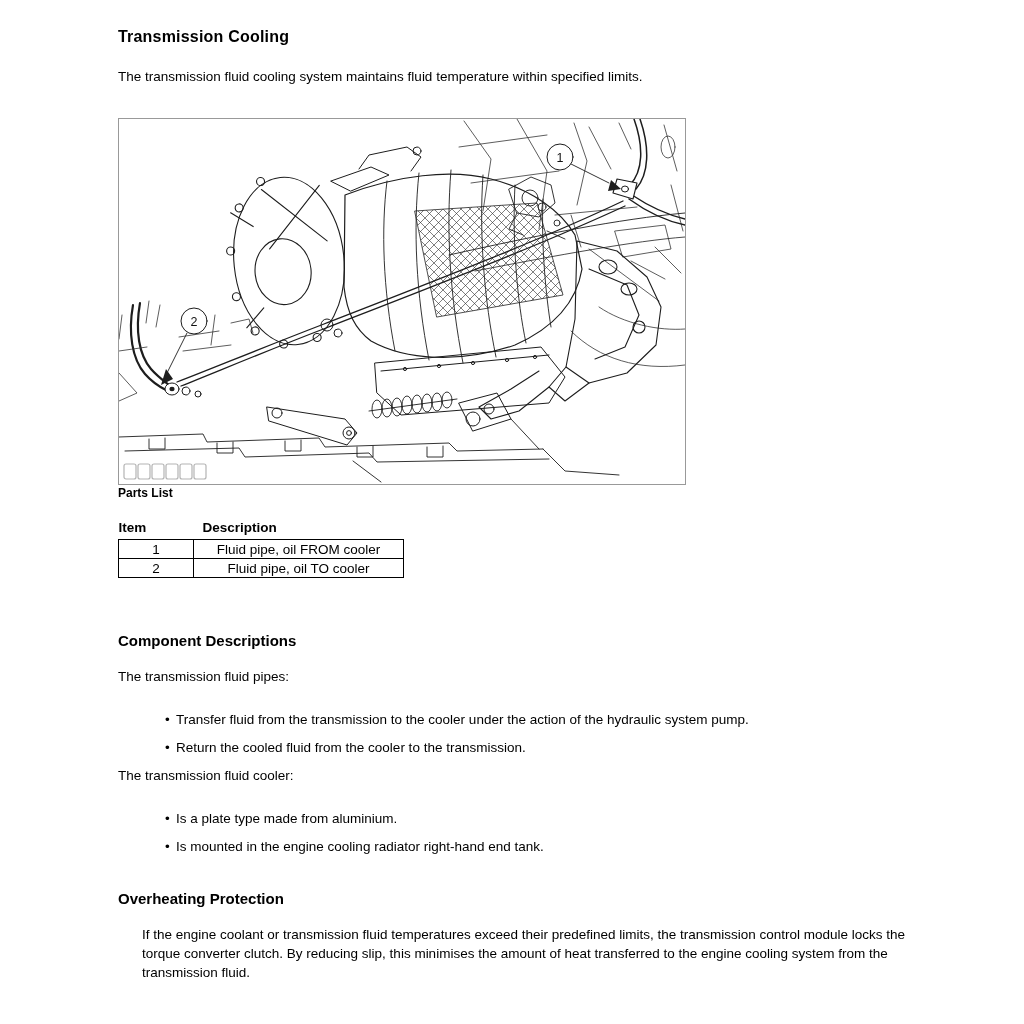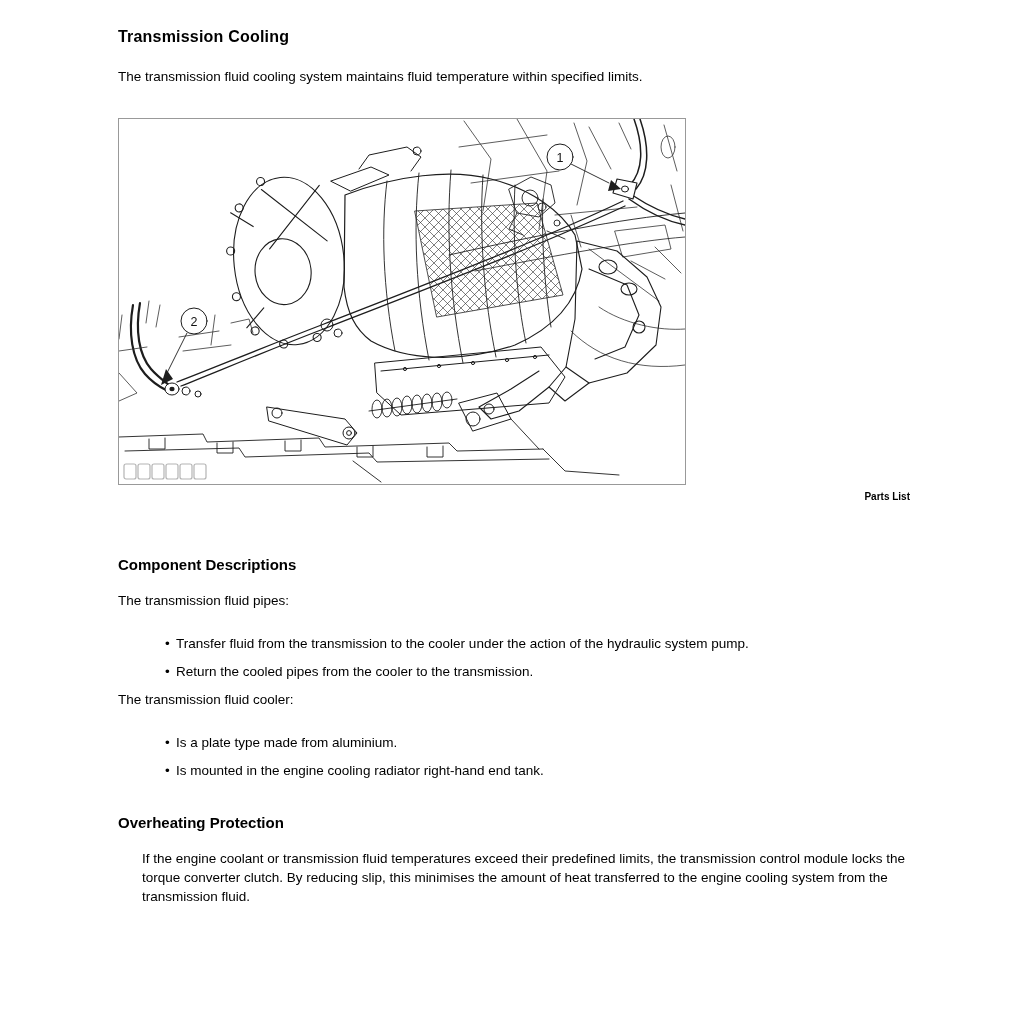--- a/index.html
+++ b/index.html
@@ -22,22 +22,22 @@
   }
   .intro { margin-top:21px; }
   figure.diagram-frame {
     margin-top:32px;
     width:568px; height:367px;
     border:1px solid #999;
     background:#fff;
   }
   figure.diagram-frame svg { display:block; }
   h2.sub-heading {
-    margin-top:6px;
-    font-size:10px; font-weight:bold;text-align:right;
+    margin-top:1px;
+    font-size:12px; font-weight:bold;
   }
   table.parts-table {
     margin-top:20px;
     border-collapse:collapse;
     font-size:13.5px;
   }
   table.parts-table th {
     font-weight:bold; text-align:left;
     padding:0 0 4px 0; border:none;
   }
@@ -268,31 +268,49 @@
           <polygon points="502,70 489,72 492,61" fill="#1d1d1d" stroke="none"></polygon>
           <circle cx="441" cy="38" r="13" fill="#fff" stroke-width="1"></circle>
           <text x="441" y="43" text-anchor="middle" font-size="12.5" fill="#111" stroke="none">1</text>
         </g>
       </g>
     </svg>
   </figure>
 
   <h2 class="sub-heading">Parts List</h2>
 
+  <table class="parts-table">
+    <thead>
+      <tr>
+        <th class="col-item">Item</th>
+        <th class="col-desc">Description</th>
+      </tr>
+    </thead>
+    <tbody>
+      <tr>
+        <td>1</td>
+        <td>Fluid pipe, oil FROM cooler</td>
+      </tr>
+      <tr>
+        <td>2</td>
+        <td>Fluid pipe, oil TO cooler</td>
+      </tr>
+    </tbody>
+  </table>
 
   <h2 class="section-heading sect-components">Component Descriptions</h2>
 
   <p class="body-text para">The transmission fluid pipes:</p>
 
   <ul class="bullet-list">
     <li>
       <span class="dot">•</span><span>Transfer fluid from the transmission to the cooler under the action of the hydraulic system pump.</span>
     </li>
     <li>
-      <span class="dot">•</span><span>Return the cooled pipes from the cooler to the transmission.</span>
+      <span class="dot">•</span><span>Return the cooled fluid from the cooler to the transmission.</span>
     </li>
   </ul>
 
   <p class="body-text">The transmission fluid cooler:</p>
 
   <ul class="bullet-list">
     <li>
       <span class="dot">•</span><span>Is a plate type made from aluminium.</span>
     </li>
     <li>

